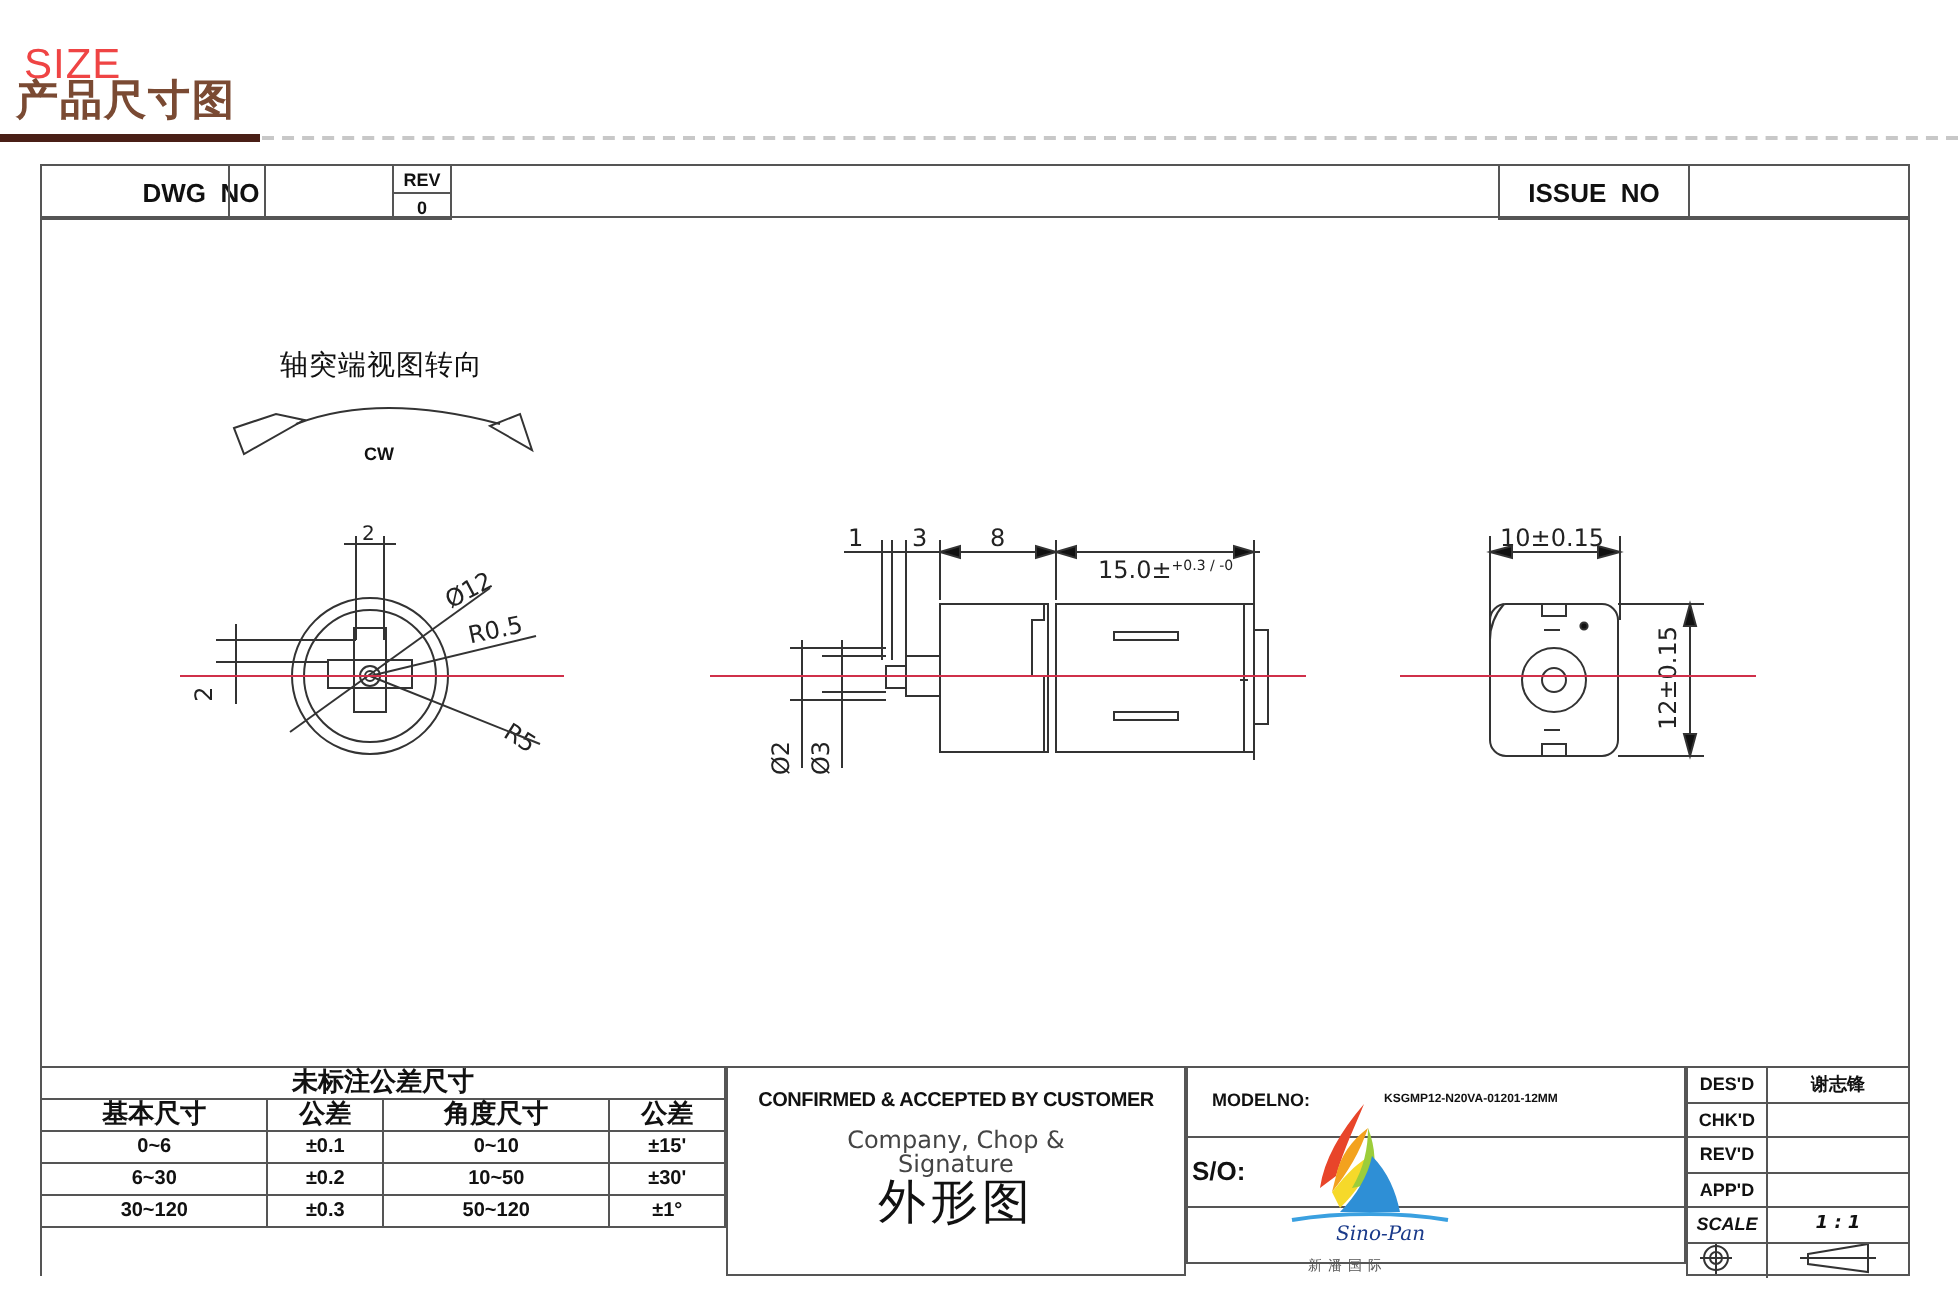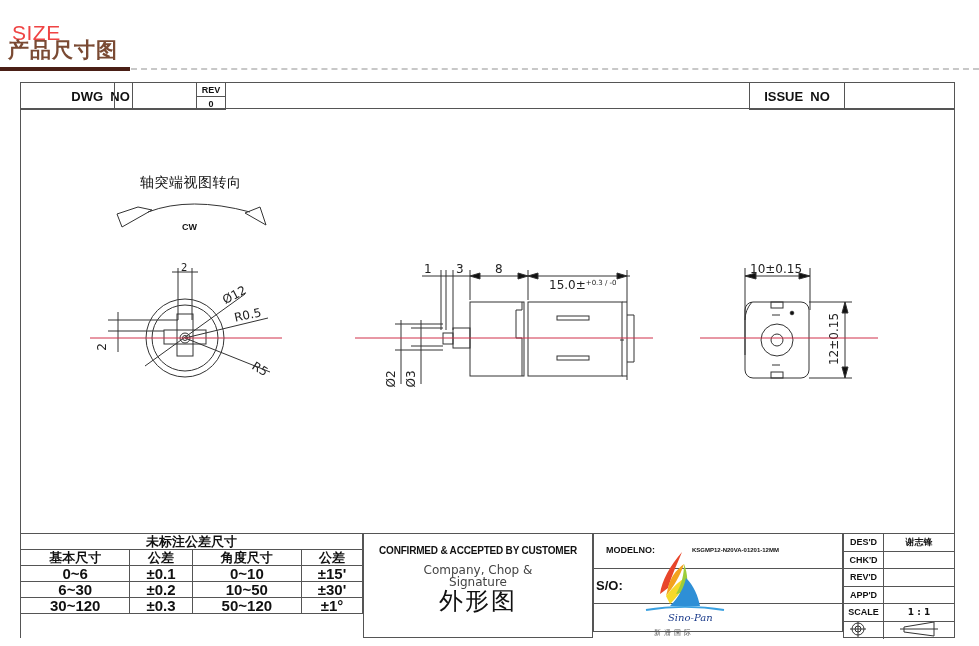--- a/index.html
+++ b/index.html
@@ -8,21 +8,21 @@
   .cn-title{position:absolute;left:8px;top:36px;font-size:21px;font-weight:bold;color:#7a4a33;letter-spacing:1px;font-family:"DejaVu Sans",sans-serif;}
   .title-bar{position:absolute;left:0;top:67px;width:130px;height:4px;background:#4a1f16;}
   .title-dash{position:absolute;left:131px;top:68px;width:848px;height:0;border-top:2px dashed #c8c8c8;}
   .frame{position:absolute;left:20px;top:82px;width:935px;height:556px;border:1.5px solid #555;border-bottom:none;box-sizing:border-box;}
   .hdr{position:absolute;top:82px;height:28px;border:1.5px solid #555;box-sizing:border-box;font-family:"Liberation Sans",sans-serif;font-weight:bold;font-size:13px;display:flex;align-items:center;justify-content:center;}
   .rev-box{position:absolute;left:196px;top:82px;width:30px;height:28px;border:1.5px solid #555;box-sizing:border-box;font-family:"Liberation Sans",sans-serif;font-weight:bold;font-size:9px;}
   .rev-box div{height:13px;display:flex;align-items:center;justify-content:center;}
   .rev-box div:first-child{border-bottom:1px solid #555;}
   svg.drawing{position:absolute;left:0;top:0;}
   table.tol{position:absolute;left:20px;top:533px;width:343px;border-collapse:collapse;font-family:"Liberation Sans",sans-serif;}
-  table.tol td{border:1.5px solid #555;height:15px;padding:0;text-align:center;font-size:15px;font-weight:bold;line-height:15px;}
+  table.tol td{border:1.5px solid #555;height:15px;padding:0;text-align:center;font-size:10px;font-weight:bold;line-height:15px;}
   table.tol td.cnh{font-size:13px;font-family:"DejaVu Sans",sans-serif;}
   .confirm{position:absolute;left:363px;top:533px;width:230px;height:105px;border:1.5px solid #555;box-sizing:border-box;text-align:center;}
   .confirm .c1{margin-top:11px;font-size:10px;font-weight:bold;font-family:"Liberation Sans",sans-serif;letter-spacing:-0.2px;}
   .confirm .c2{margin-top:8px;font-size:12px;color:#444;line-height:12px;font-family:"DejaVu Sans",sans-serif;}
   .confirm .c3{font-size:24px;font-family:"DejaVu Serif",serif;letter-spacing:2px;line-height:26px;}
   .model{position:absolute;left:593px;top:533px;width:250px;height:99px;border:1.5px solid #555;box-sizing:border-box;}
   .model .row1{position:absolute;left:0;top:0;width:100%;height:35px;border-bottom:1.5px solid #555;box-sizing:border-box;}
   .model .row2{position:absolute;left:0;top:35px;width:100%;height:35px;border-bottom:1.5px solid #555;box-sizing:border-box;}
   .model .ml{position:absolute;left:12px;top:11px;font-size:9px;font-weight:bold;font-family:"Liberation Sans",sans-serif;}
   .model .mv{position:absolute;left:98px;top:13px;font-size:6px;font-weight:bold;font-family:"Liberation Sans",sans-serif;}
@@ -241,21 +241,21 @@
     <div class="v"></div>
   </div>
   <div class="r" style="top:35px;">
     <div class="k">REV'D</div>
     <div class="v"></div>
   </div>
   <div class="r" style="top:52.5px;">
     <div class="k">APP'D</div>
     <div class="v"></div>
   </div>
-  <div class="r" style="top:70px;">
+  <div class="r" style="top:70px;font-style:italic;">
     <div class="k">SCALE</div>
     <div class="v">1 : 1</div>
   </div>
   <div class="r" style="top:87.5px;border-bottom:none;">
     <div class="k"></div>
     <div class="v"></div>
   </div>
 </div>
 
 </body></html>

